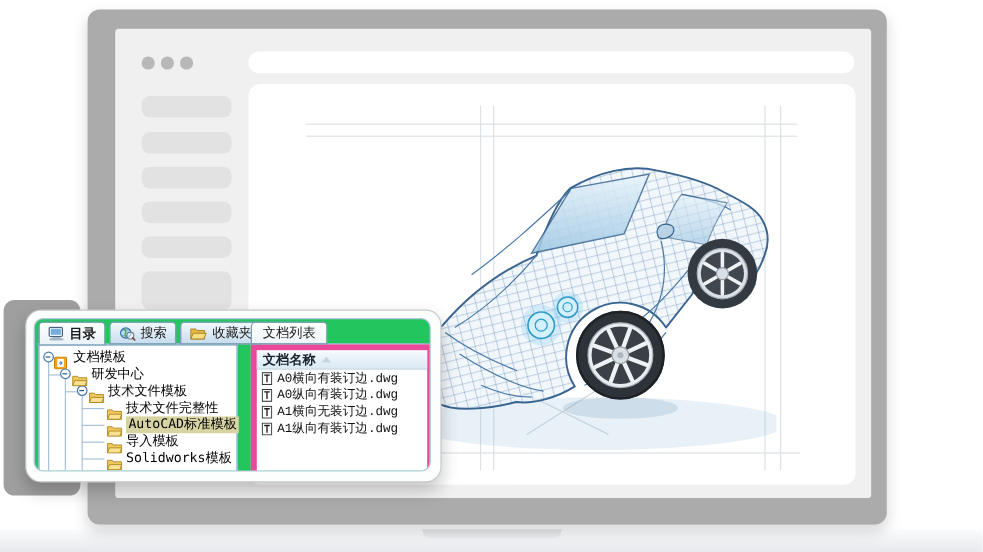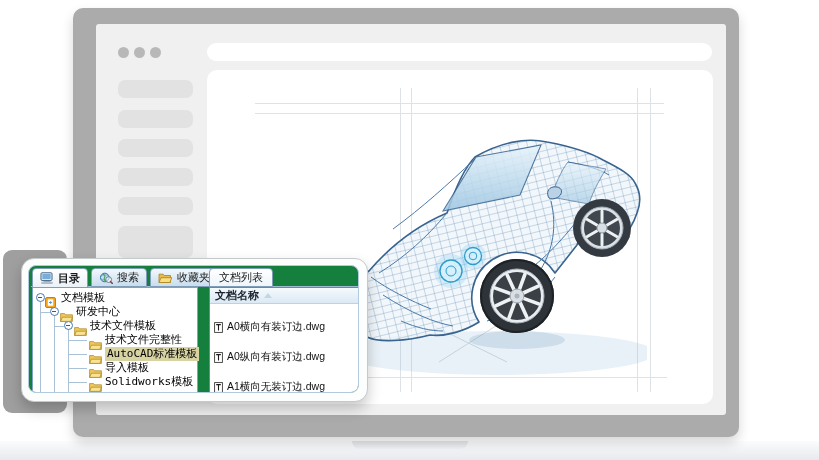--- a/index.html
+++ b/index.html
@@ -31,21 +31,21 @@
   .gh{height:1px;} .gv{width:1px;}
   .sketch{position:absolute;left:0;top:0;pointer-events:none;}
   .car{position:absolute;left:120px;top:55px;}
 
   
   .shadow-card{position:absolute;left:3px;top:250px;width:64px;height:163px;background:#9f9f9f;border-radius:9px;}
 
   
   .dlg{position:absolute;left:21px;top:258px;width:345px;height:142px;background:#fcfdfd;
        border:1px solid #c6c9cc;border-radius:13px;box-shadow:0 7px 14px rgba(0,0,0,.22);}
-  .dlg-inner{position:absolute;left:6px;top:6px;width:331px;height:128px;background:#15803d;
+  .dlg-inner{position:absolute;left:6px;top:6px;width:331px;height:128px;background:#22c55e;
        border:1px solid #b3c9dd;border-radius:8px;overflow:hidden;box-sizing:border-box;}
   .tabs{position:absolute;left:3px;top:2px;display:flex;gap:3px;z-index:2;}
   .tab{height:19px;border:1px solid #7f9db9;border-radius:4px 4px 0 0;display:flex;align-items:center;
        padding:0 7px;gap:4px;background:linear-gradient(#f2f8fc,#c8ddee);font-size:11px;color:#1a1a1a;
        box-sizing:border-box;cursor:default;}
   .tab.active{background:linear-gradient(#ffffff,#eaf2f9);height:20px;font-weight:bold;}
   .ticon svg{display:block;}
   .list-tab{position:absolute;left:180px;top:2px;height:19px;z-index:2;border:1px solid #7f9db9;
        border-radius:4px 4px 0 0;display:flex;align-items:center;padding:0 9px;
        background:linear-gradient(#ffffff,#eef5fa);font-size:11px;color:#1a1a1a;box-sizing:border-box;}
@@ -57,27 +57,27 @@
   .tree-label{position:absolute;top:0;font-size:11px;line-height:14px;color:#000;white-space:nowrap;
        font-family:"DejaVu Sans Mono","DejaVu Sans",monospace;}
   .tree-label.selected{background:#d7d3a2;padding:0 2px;}
   .exp{position:absolute;width:9px;height:9px;border:1px solid #4878b0;border-radius:50%;background:#fff;box-sizing:border-box;}
   .exp i{position:absolute;left:1.5px;top:3px;width:4px;height:1px;background:#2f5d8a;}
   .node-icon{position:absolute;}
   .vline{position:absolute;width:1px;background:#aac2d8;}
   .stub{position:absolute;height:1px;background:#aac2d8;}
 
   .list-panel{position:absolute;left:180px;top:21px;width:152px;height:115px;background:#fff;
-       border:1px solid #ec4899;box-sizing:border-box;}
+       border:5px solid #ec4899;box-sizing:border-box;}
   .list-head{height:15px;background:linear-gradient(#f5fafd,#dbe9f4);border-bottom:1px solid #bcd2e5;
        display:flex;align-items:center;font-size:11px;font-weight:600;color:#1c2530;padding:0 5px;gap:5px;}
   .sort-asc{width:0;height:0;border-left:4px solid transparent;border-right:4px solid transparent;
        border-bottom:5px solid #c5d5e4;}
   .file-row{height:14px;display:flex;align-items:center;font-size:10.5px;color:#101010;
-       font-family:Liberation Sans, sans-serif;padding-left:4px;gap:4px;white-space:nowrap;margin-top:16px;}
+       font-family:Liberation Mono, monospace;padding-left:4px;gap:4px;white-space:nowrap;}
   .file-row svg{flex:0 0 auto;}
 </style>
 </head>
 <body>
 
 <div class="stage">
 
   <div class="base">
     <div class="base-notch"></div>
   </div>

